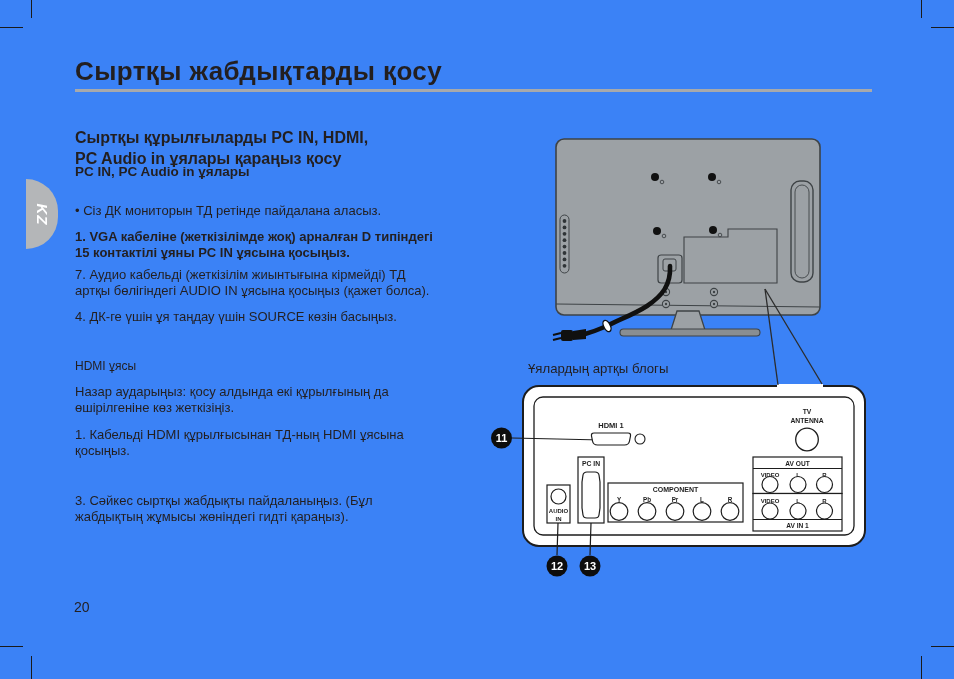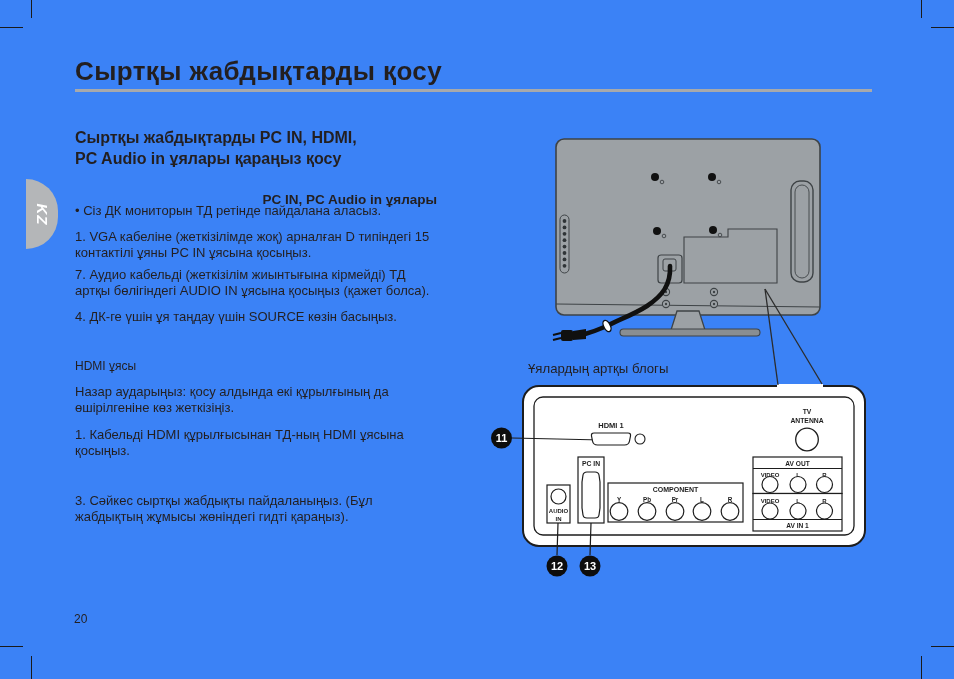--- a/index.html
+++ b/index.html
@@ -20,21 +20,21 @@
   }
   .lang-tab span {
     transform:rotate(90deg); color:#ffffff; font-style:italic; font-weight:bold;
     font-size:15px; letter-spacing:1px;
   }
   .col { position:absolute; left:75px; width:362px; }
   .subtitle { top:127px; font-size:16px; font-weight:bold; line-height:21px; }
   .sec-heading { font-size:13.5px; font-weight:bold; }
   .body-text { font-size:13px; line-height:16px; }
   .plain-heading { font-size:12px; font-weight:normal; }
-  .page-number { position:absolute; left:74px; top:612px; font-size:12px; color:#231f20; }
+  .page-number { position:absolute; left:74px; top:599px; font-size:14px; color:#231f20; }
   .diagram-svg { position:absolute; left:490px; top:125px; width:460px; height:460px; }
   .diagram-svg text { font-family:"Liberation Sans", sans-serif; fill:#1d1d1d; }
   .diagram-svg .caption { font-size:13.2px; fill:#231f20; }
   .diagram-svg .lbl-b { font-weight:bold; }
   .diagram-svg .callout-num { font-size:11px; font-weight:bold; fill:#ffffff; }
 </style>
 </head>
 <body>
 
 <div class="page">
@@ -49,27 +49,27 @@
   <div class="crop" style="left:921px;top:656px;width:1px;height:23px;"></div>
 
   <div class="page-title">Сыртқы жабдықтарды қосу</div>
   <div class="title-rule"></div>
 
   <div class="lang-tab">
     <span>KZ</span>
   </div>
 
   <div class="col subtitle" style="top:127px;">
-    <div>Сыртқы жабдықтарды PC IN, HDMI,</div>
+    <div>Сыртқы құрылғыларды PC IN, HDMI,</div>
     <div>PC Audio in ұялары қараңыз қосу</div>
   </div>
 
-  <div class="col sec-heading" style="top:192px;text-align:right;">PC IN, PC Audio in ұялары</div>
+  <div class="col sec-heading" style="top:164px;">PC IN, PC Audio in ұялары</div>
   <div class="col body-text" style="top:203px;">• Сіз ДК мониторын ТД ретінде пайдалана аласыз.</div>
-  <div class="col body-text" style="top:229px;">1. VGA кабеліне (жеткізілімде жоқ) арналған D типіндегі 15 контактілі ұяны PC IN ұясына қосыңыз.</div>
+  <div class="col body-text" style="top:229px;font-weight:bold;">1. VGA кабеліне (жеткізілімде жоқ) арналған D типіндегі 15 контактілі ұяны PC IN ұясына қосыңыз.</div>
   <div class="col body-text" style="top:267px;">7. Аудио кабельді (жеткізілім жиынтығына кірмейді) ТД артқы бөлігіндегі AUDIO IN ұясына қосыңыз (қажет болса).</div>
   <div class="col body-text" style="top:309px;">4. ДК-ге үшін ұя таңдау үшін SOURCE көзін басыңыз.</div>
 
   <div class="col plain-heading" style="top:359px;">HDMI ұясы</div>
   <div class="col body-text" style="top:384px;">Назар аударыңыз: қосу алдында екі құрылғының да өшірілгеніне көз жеткізіңіз.</div>
   <div class="col body-text" style="top:427px;">1. Кабельді HDMI құрылғысынан ТД-ның HDMI ұясына қосыңыз.</div>
   <div class="col body-text" style="top:493px;">3. Сәйкес сыртқы жабдықты пайдаланыңыз. (Бұл жабдықтың жұмысы жөніндегі гидті қараңыз).</div>
 
   <div class="page-number">20</div>
 

